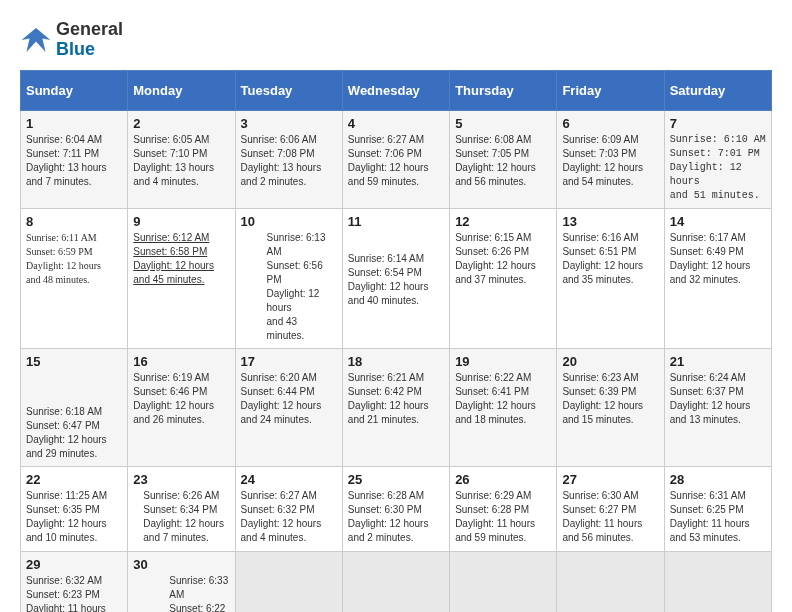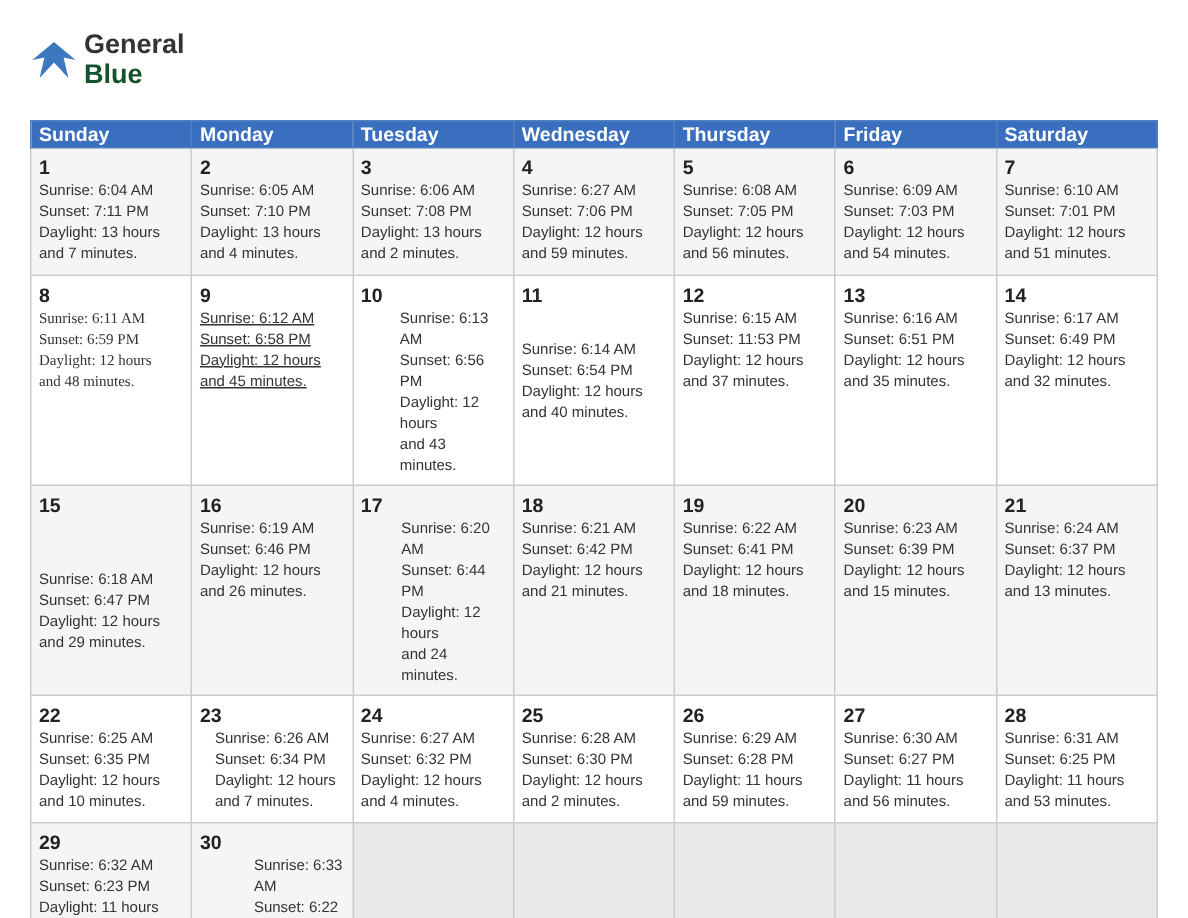--- a/index.html
+++ b/index.html
@@ -7,34 +7,34 @@
       font-family: Arial, sans-serif;
       background: #fff;
       width: 792px;
       min-height: 612px;
       padding: 20px;
     }
     .header {
       display: flex;
       justify-content: space-between;
       align-items: flex-start;
-      margin-bottom: 20px;
+      margin-bottom: 10px;
     }
     .logo {
       display: flex;
       align-items: center;
       gap: 4px;
     }
     .logo-text {
       font-size: 18px;
       font-weight: bold;
       color: #333;
       line-height: 1.1;
     }
-    .logo-text .blue { color: #14532d; }
+    .logo-text .blue { color: #0369a1; }
     .logo-bird {
       width: 32px;
       height: 32px;
     }
     .title-block {
       text-align: right;
     }
     .month-title {
       font-size: 36px;
       font-weight: bold;
@@ -47,21 +47,21 @@
     table {
       width: 100%;
       border-collapse: collapse;
       table-layout: fixed;
     }
     thead tr th {
       background-color: #3a6ebf;
       color: #fff;
       font-size: 13px;
       font-weight: bold;
-      padding: 1px 5px;
+      padding: 12px 5px;
       text-align: left;
       border: 1px solid #5080c0;
     }
     tbody tr td {
       vertical-align: top;
       padding: 5px;
       font-size: 10px;
       color: #333;
       border: 1px solid #ccc;
       height: 85px;
@@ -156,21 +156,21 @@
         </td>
         <td>
           <span class="day-num">6</span>
           <div class="day-detail" style="white-space: pre-line;">Sunrise: 6:09 AM
 Sunset: 7:03 PM
 Daylight: 12 hours
 and 54 minutes.</div>
         </td>
         <td>
           <span class="day-num">7</span>
-          <div class="day-detail" style="white-space: pre-line;">Sunrise: 6:10 AM
+          <div class="day-detail" style="white-space: pre-line; font-family: Liberation Mono, monospace;">Sunrise: 6:10 AM
 Sunset: 7:01 PM
 Daylight: 12 hours
 and 51 minutes.</div>
         </td>
       </tr>
       <tr>
         <td>
           <span class="day-num">8</span>
           <div class="day-detail" style="white-space: pre-line; font-family: Liberation Serif, serif;">Sunrise: 6:11 AM
 Sunset: 6:59 PM
@@ -194,21 +194,21 @@
         <td>
           <span class="day-num">11</span>
           <div class="day-detail" style="white-space: pre-line; margin-top: 23px;">Sunrise: 6:14 AM
 Sunset: 6:54 PM
 Daylight: 12 hours
 and 40 minutes.</div>
         </td>
         <td>
           <span class="day-num">12</span>
           <div class="day-detail" style="white-space: pre-line;">Sunrise: 6:15 AM
-Sunset: 11:53 PM
+Sunset: 6:26 PM
 Daylight: 12 hours
 and 37 minutes.</div>
         </td>
         <td>
           <span class="day-num">13</span>
           <div class="day-detail" style="white-space: pre-line;">Sunrise: 6:16 AM
 Sunset: 6:51 PM
 Daylight: 12 hours
 and 35 minutes.</div>
         </td>
@@ -230,21 +230,21 @@
         </td>
         <td>
           <span class="day-num">16</span>
           <div class="day-detail" style="white-space: pre-line;">Sunrise: 6:19 AM
 Sunset: 6:46 PM
 Daylight: 12 hours
 and 26 minutes.</div>
         </td>
         <td>
           <span class="day-num">17</span>
-          <div class="day-detail" style="white-space: pre-line; margin-left: 27px;">Sunrise: 6:20 AM
+          <div class="day-detail" style="white-space: pre-line;">Sunrise: 6:20 AM
 Sunset: 6:44 PM
 Daylight: 12 hours
 and 24 minutes.</div>
         </td>
         <td>
           <span class="day-num">18</span>
           <div class="day-detail" style="white-space: pre-line;">Sunrise: 6:21 AM
 Sunset: 6:42 PM
 Daylight: 12 hours
 and 21 minutes.</div>
@@ -267,21 +267,21 @@
           <span class="day-num">21</span>
           <div class="day-detail" style="white-space: pre-line;">Sunrise: 6:24 AM
 Sunset: 6:37 PM
 Daylight: 12 hours
 and 13 minutes.</div>
         </td>
       </tr>
       <tr>
         <td>
           <span class="day-num">22</span>
-          <div class="day-detail" style="white-space: pre-line;">Sunrise: 6:25 AM
+          <div class="day-detail" style="white-space: pre-line;">Sunrise: 11:25 AM
 Sunset: 6:35 PM
 Daylight: 12 hours
 and 10 minutes.</div>
         </td>
         <td>
           <span class="day-num">23</span>
           <div class="day-detail" style="white-space: pre-line; margin-left: 10px;">Sunrise: 6:26 AM
 Sunset: 6:34 PM
 Daylight: 12 hours
 and 7 minutes.</div>

